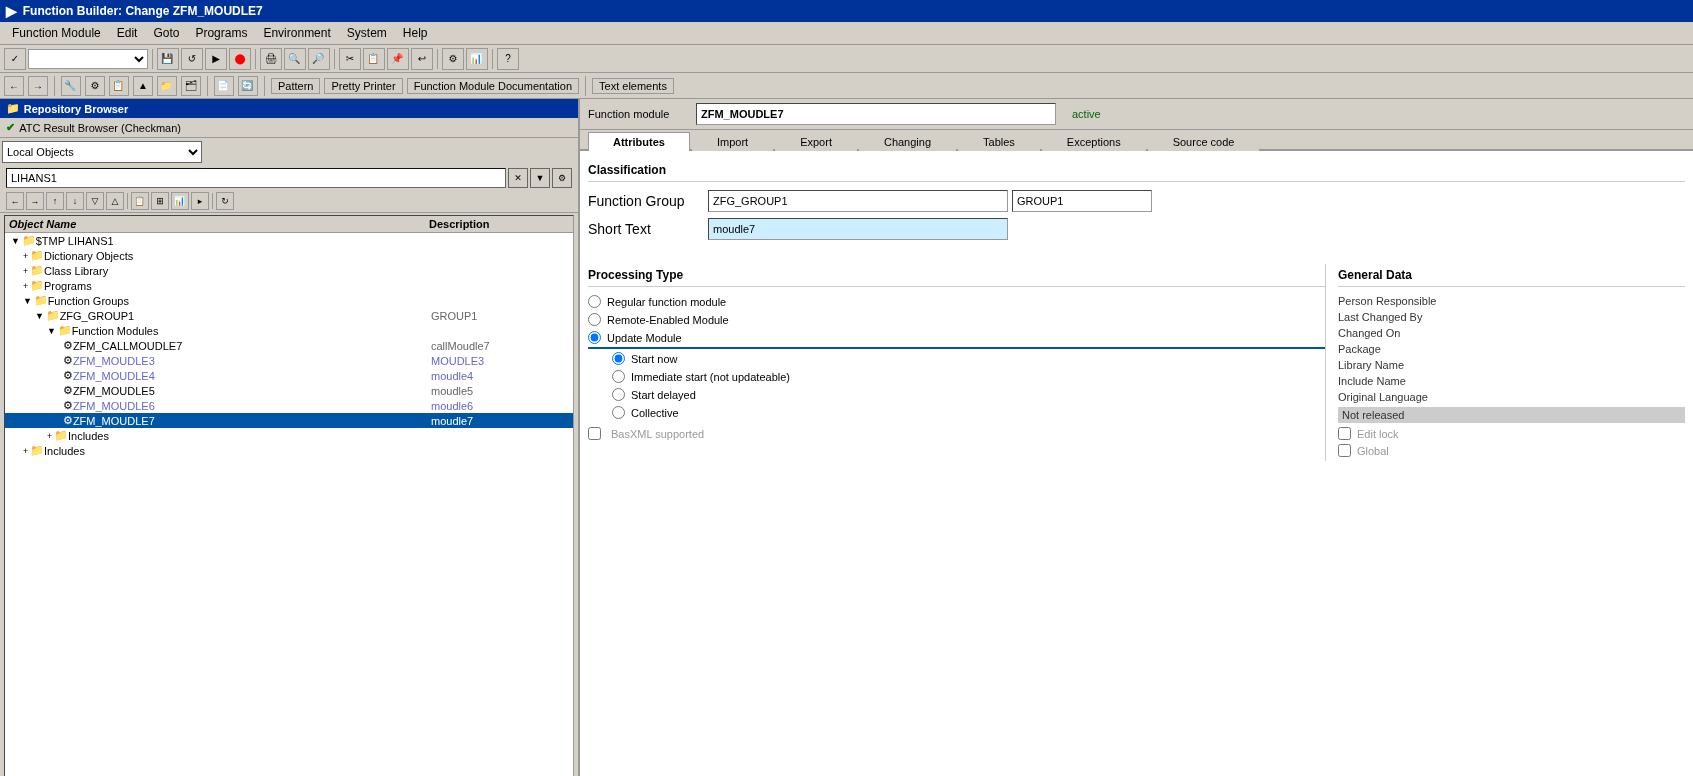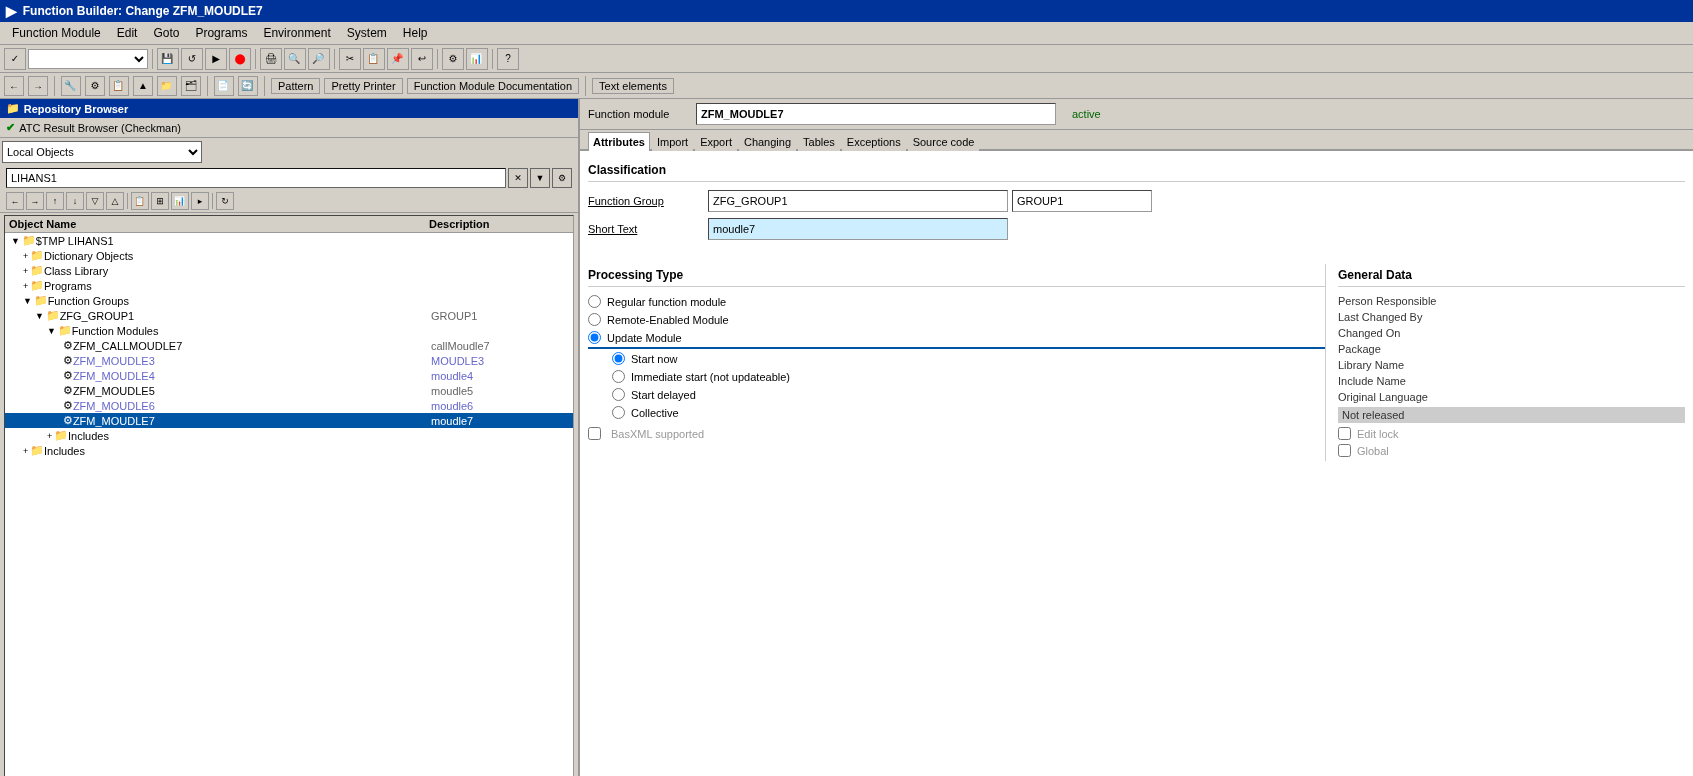--- a/index.html
+++ b/index.html
@@ -42,21 +42,21 @@
     .search-btn { width: 20px; height: 20px; background: #d4d0c8; border: 1px solid #666; cursor: pointer; display: flex; align-items: center; justify-content: center; font-size: 9px; }
     
     
     .nav-row { padding: 2px 6px; display: flex; align-items: center; gap: 2px; border-bottom: 1px solid #999; }
     .nav-btn { width: 18px; height: 18px; background: #d4d0c8; border: 1px solid #999; cursor: pointer; display: flex; align-items: center; justify-content: center; font-size: 9px; }
     .nav-sep { width: 1px; height: 16px; background: #999; margin: 0 1px; }
     
     
     .tree-area { flex: 1; background: white; overflow-y: auto; border: 1px inset #999; margin: 2px 4px; }
     .tree-header { display: flex; padding: 2px 4px; background: #d4d0c8; border-bottom: 1px solid #999; font-size: 11px; font-weight: bold; }
-    .tree-header-name { flex: 1; }
+    .tree-header-name { flex: 1; font-style: italic; }
     .tree-header-desc { width: 140px; }
     .tree-item { display: flex; align-items: center; padding: 1px 2px; cursor: pointer; font-size: 11px; white-space: nowrap; }
     .tree-item.selected { background: #0055a5; color: white; }
     .tree-item.selected .tree-desc { color: white; }
     .tree-indent { display: inline-block; }
     .tree-label { flex: 1; }
     .tree-desc { width: 140px; font-size: 11px; color: #666; }
     .tree-item.disabled-item .tree-label { color: #6666cc; }
     .tree-item.disabled-item .tree-desc { color: #6666cc; }
     
@@ -64,30 +64,30 @@
     .right-panel { flex: 1; background: #d4d0c8; display: flex; flex-direction: column; }
     
     
     .fm-header { padding: 4px 8px; display: flex; align-items: center; gap: 8px; background: #d4d0c8; border-bottom: 1px solid #999; }
     .fm-label { font-size: 11px; font-weight: normal; min-width: 100px; }
     .fm-input { height: 22px; width: 360px; border: 1px inset #999; background: white; padding: 0 4px; font-size: 11px; font-weight: bold; }
     .fm-status { font-size: 11px; color: #006600; margin-left: 8px; }
     
     
     .tabs-row { display: flex; background: #d4d0c8; border-bottom: 2px solid #999; padding: 0 8px; }
-    .tab { padding: 3px 4px; font-size: 11px; cursor: pointer; border: 1px solid transparent; border-bottom: none; background: #d4d0c8; margin-right: 2px; position: relative; top: 2px; }
+    .tab { padding: 3px 24px; font-size: 11px; cursor: pointer; border: 1px solid transparent; border-bottom: none; background: #d4d0c8; margin-right: 2px; position: relative; top: 2px; }
     .tab.active { background: white; border-color: #999; border-bottom-color: white; font-weight: bold; }
     
     
     .content-area { flex: 1; background: white; padding: 8px; overflow-y: auto; }
     
     
     .section-title { font-size: 12px; font-weight: bold; padding: 4px 0; border-bottom: 1px solid #ccc; margin-bottom: 8px; }
     .field-row { display: flex; align-items: center; margin-bottom: 6px; }
-    .field-label { font-size: 11px; min-width: 120px; text-decoration: underline; }
+    .field-label { font-size: 14px; min-width: 120px; }
     .field-input { height: 22px; border: 1px inset #999; background: white; padding: 0 4px; font-size: 11px; }
     .field-input.blue { background: #cceeff; }
     .field-input.group { width: 300px; }
     .field-input.group-short { width: 140px; margin-left: 4px; }
     .field-input.short-text { width: 300px; }
     
     
     .processing-general { display: flex; gap: 0; margin-top: 24px; }
     .processing-section { flex: 1; }
     .general-data-section { min-width: 360px; border-left: 1px solid #ccc; padding-left: 12px; }

